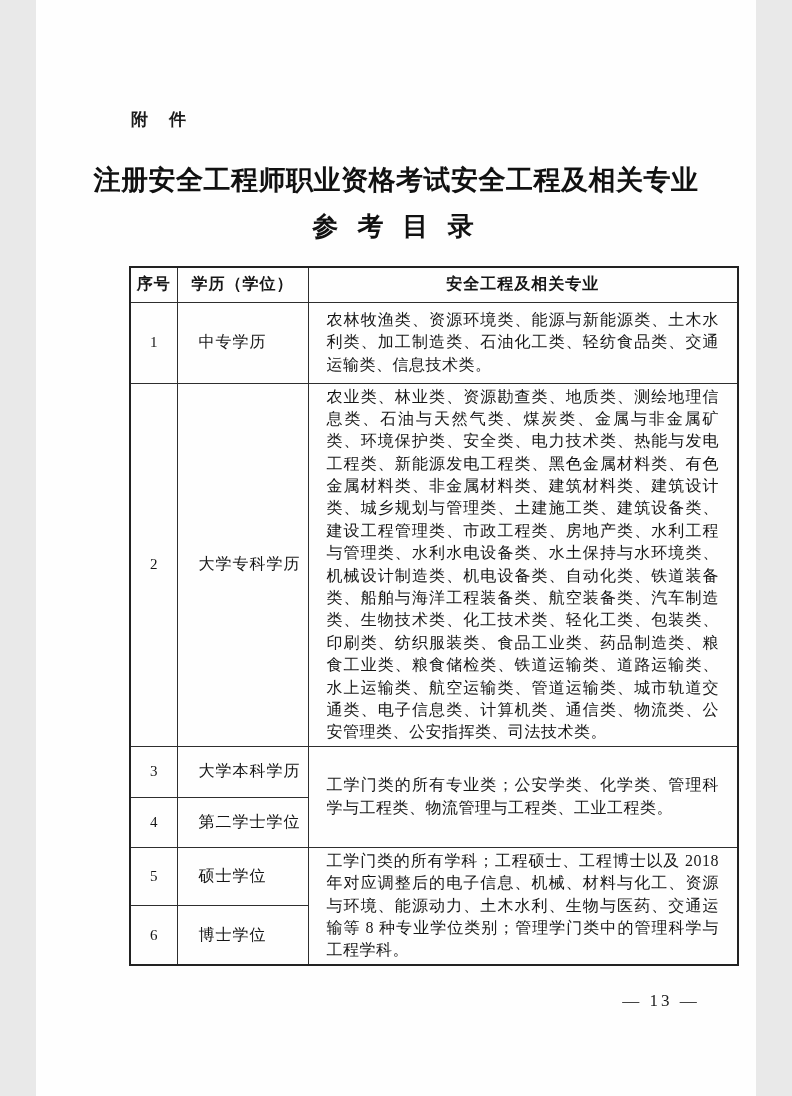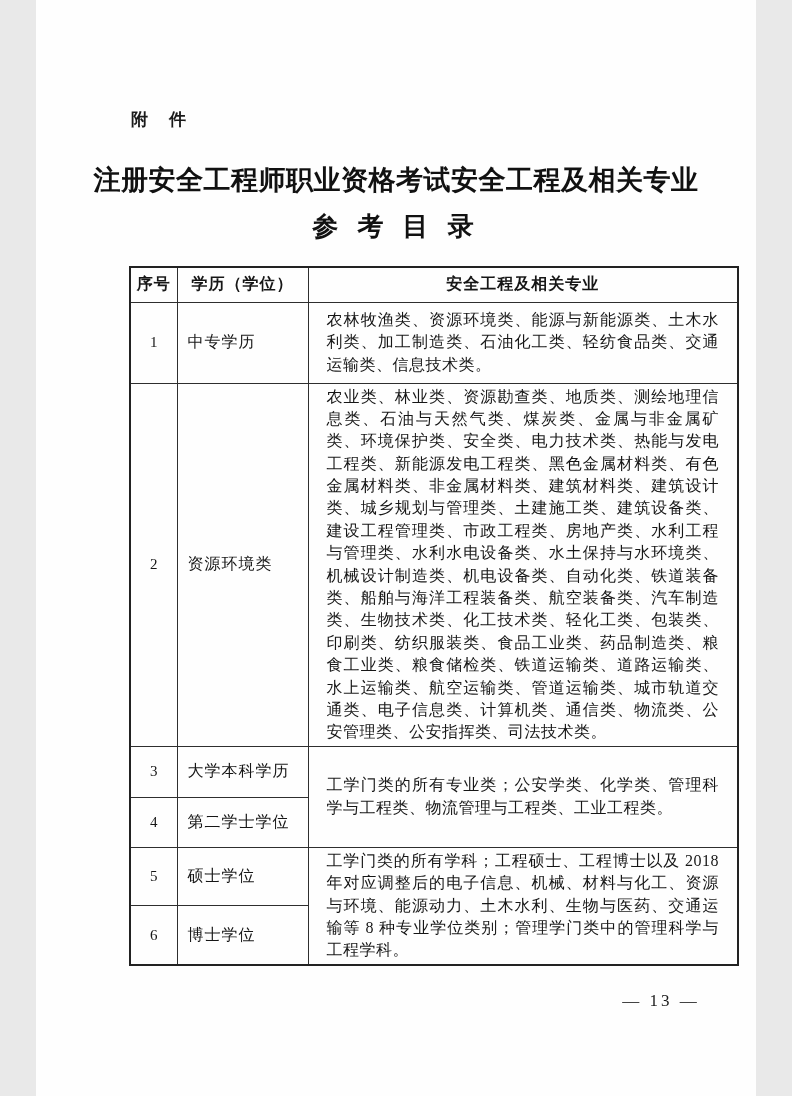--- a/index.html
+++ b/index.html
@@ -85,21 +85,21 @@
   tr.row-5        { height: 46px; }
   tr.row-6        { height: 46px; }
   td.cell-no {
     font-size: 15px;
     text-align: center;
     vertical-align: middle;
   }
   td.cell-degree {
     font-size: 16px;
     vertical-align: middle;
-    padding: 0 4px 0 10px;
+    padding: 0 4px 0 21px;
     letter-spacing: 1px;
   }
   td.cell-majors {
     font-size: 16px;
     line-height: 1.4;
     vertical-align: middle;
     text-align: justify;
     text-justify: inter-character;
     padding: 2px 18px;
     letter-spacing: 0.5px;
@@ -149,21 +149,21 @@
       </tr>
 
       <tr class="row-1">
         <td class="cell-no">1</td>
         <td class="cell-degree">中专学历</td>
         <td class="cell-majors">农林牧渔类、资源环境类、能源与新能源类、土木水利类、加工制造类、石油化工类、轻纺食品类、交通运输类、信息技术类。</td>
       </tr>
 
       <tr class="row-2">
         <td class="cell-no">2</td>
-        <td class="cell-degree">资源环境类</td>
+        <td class="cell-degree">大学专科学历</td>
         <td class="cell-majors">农业类、林业类、资源勘查类、地质类、测绘地理信息类、石油与天然气类、煤炭类、金属与非金属矿类、环境保护类、安全类、电力技术类、热能与发电工程类、新能源发电工程类、黑色金属材料类、有色金属材料类、非金属材料类、建筑材料类、建筑设计类、城乡规划与管理类、土建施工类、建筑设备类、建设工程管理类、市政工程类、房地产类、水利工程与管理类、水利水电设备类、水土保持与水环境类、机械设计制造类、机电设备类、自动化类、铁道装备类、船舶与海洋工程装备类、航空装备类、汽车制造类、生物技术类、化工技术类、轻化工类、包装类、印刷类、纺织服装类、食品工业类、药品制造类、粮食工业类、粮食储检类、铁道运输类、道路运输类、水上运输类、航空运输类、管道运输类、城市轨道交通类、电子信息类、计算机类、通信类、物流类、公安管理类、公安指挥类、司法技术类。</td>
       </tr>
 
       <tr class="row-3">
         <td class="cell-no">3</td>
         <td class="cell-degree">大学本科学历</td>
         <td class="cell-majors" rowspan="2">工学门类的所有专业类；公安学类、化学类、管理科学与工程类、物流管理与工程类、工业工程类。</td>
       </tr>
 
       <tr class="row-4">

